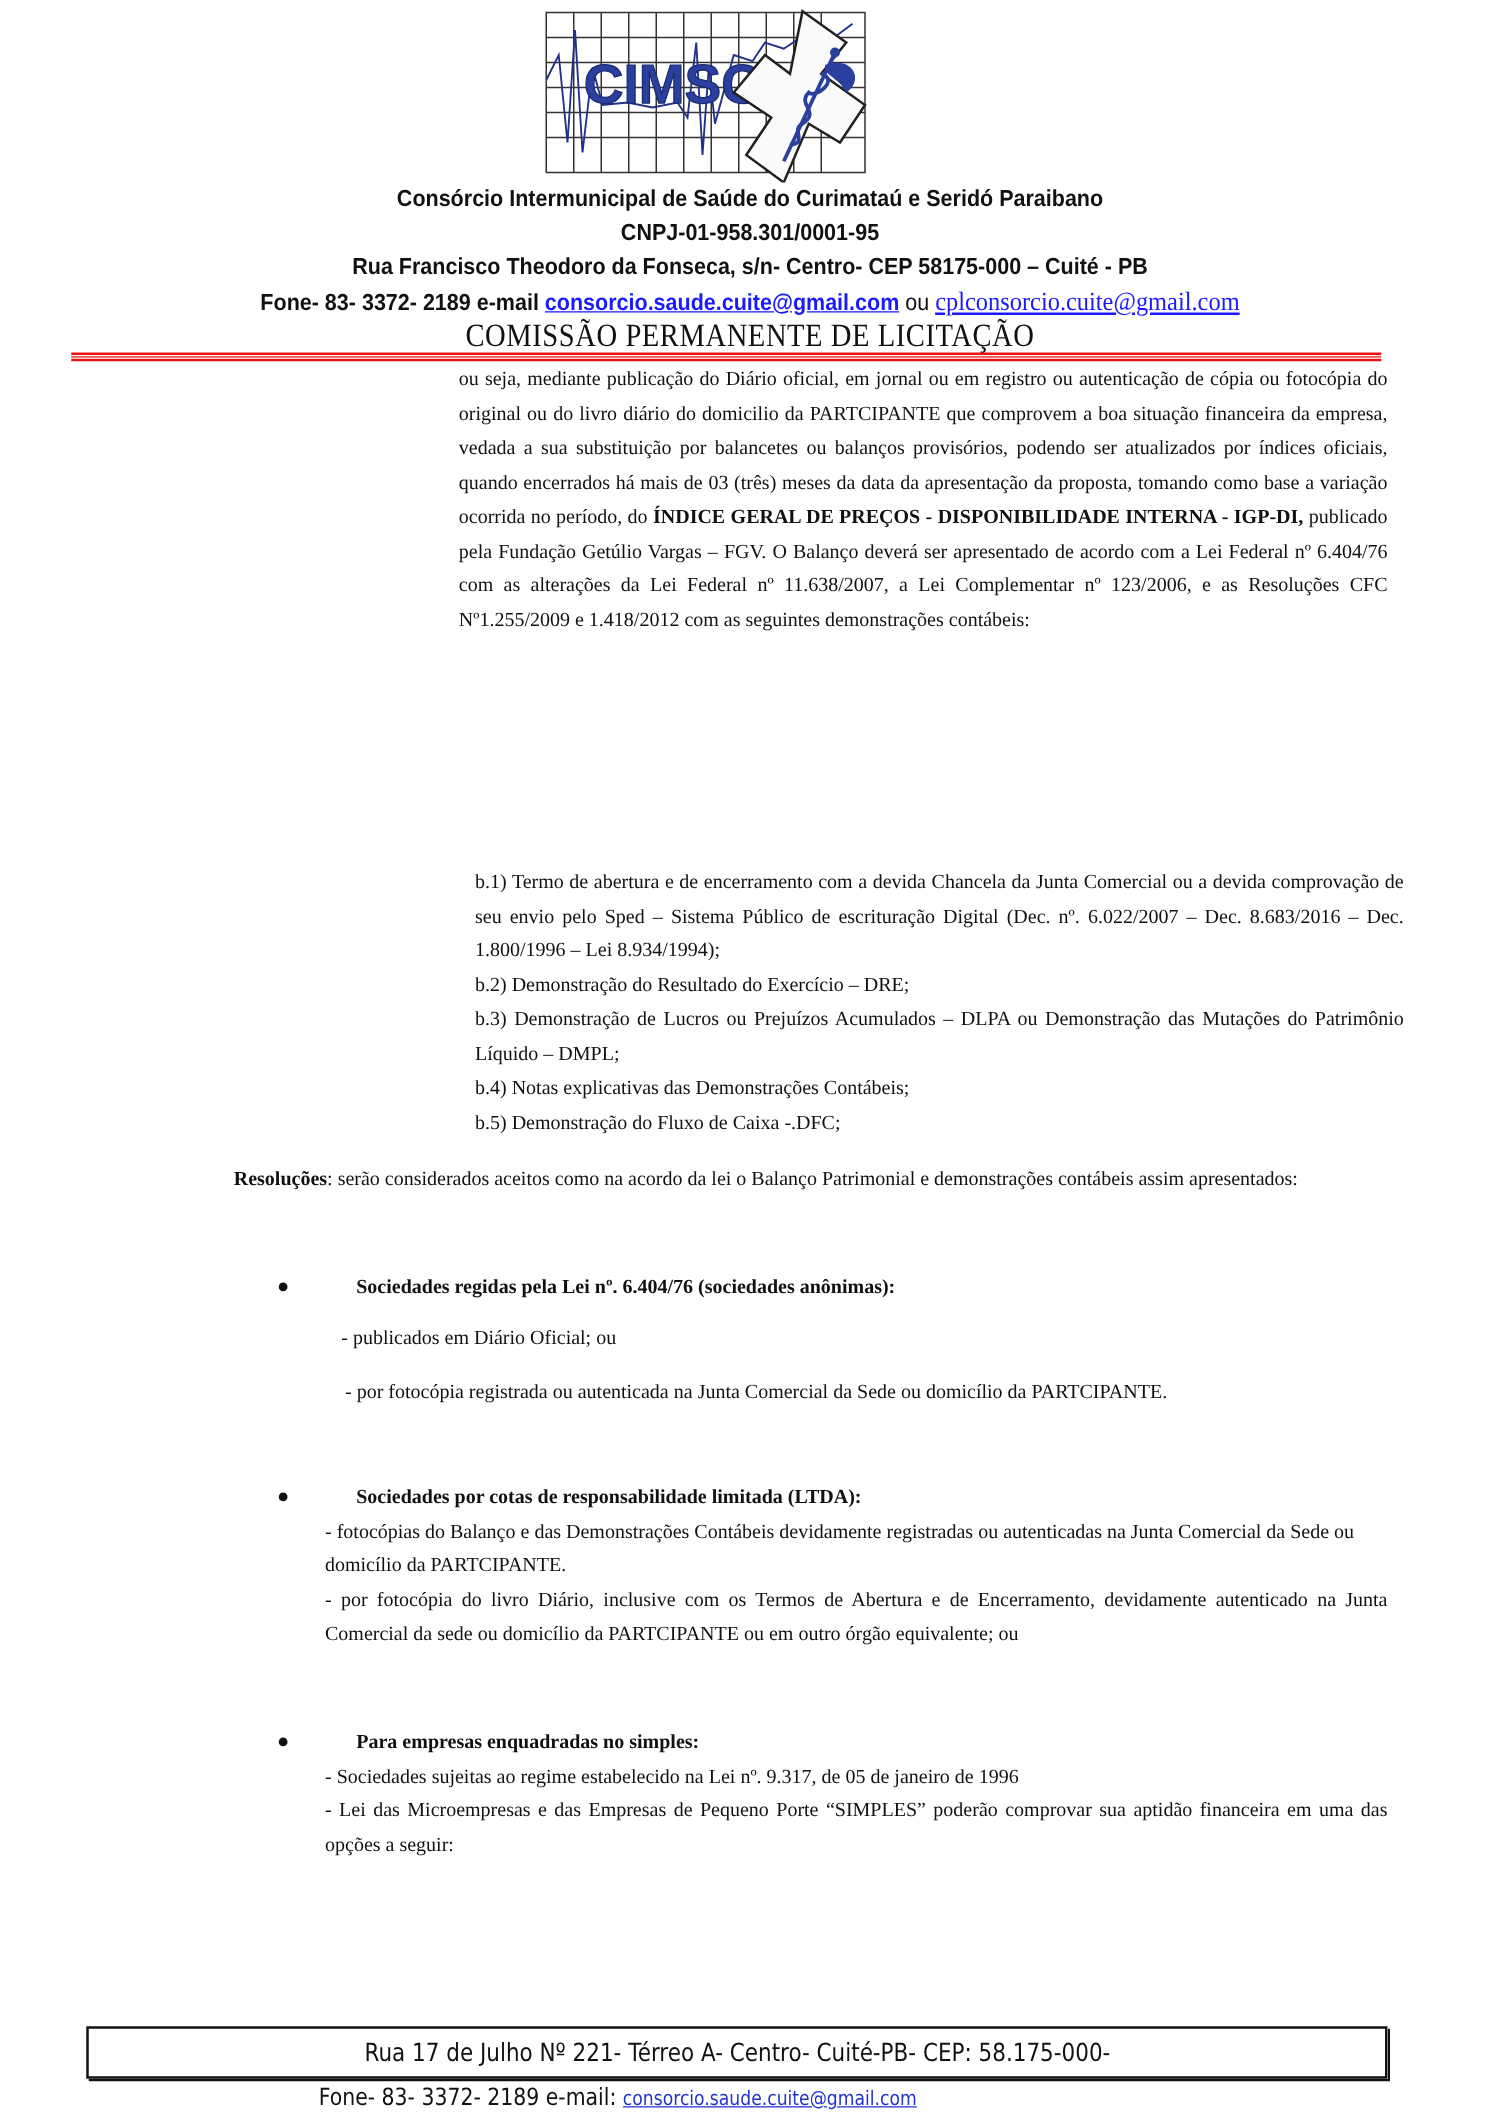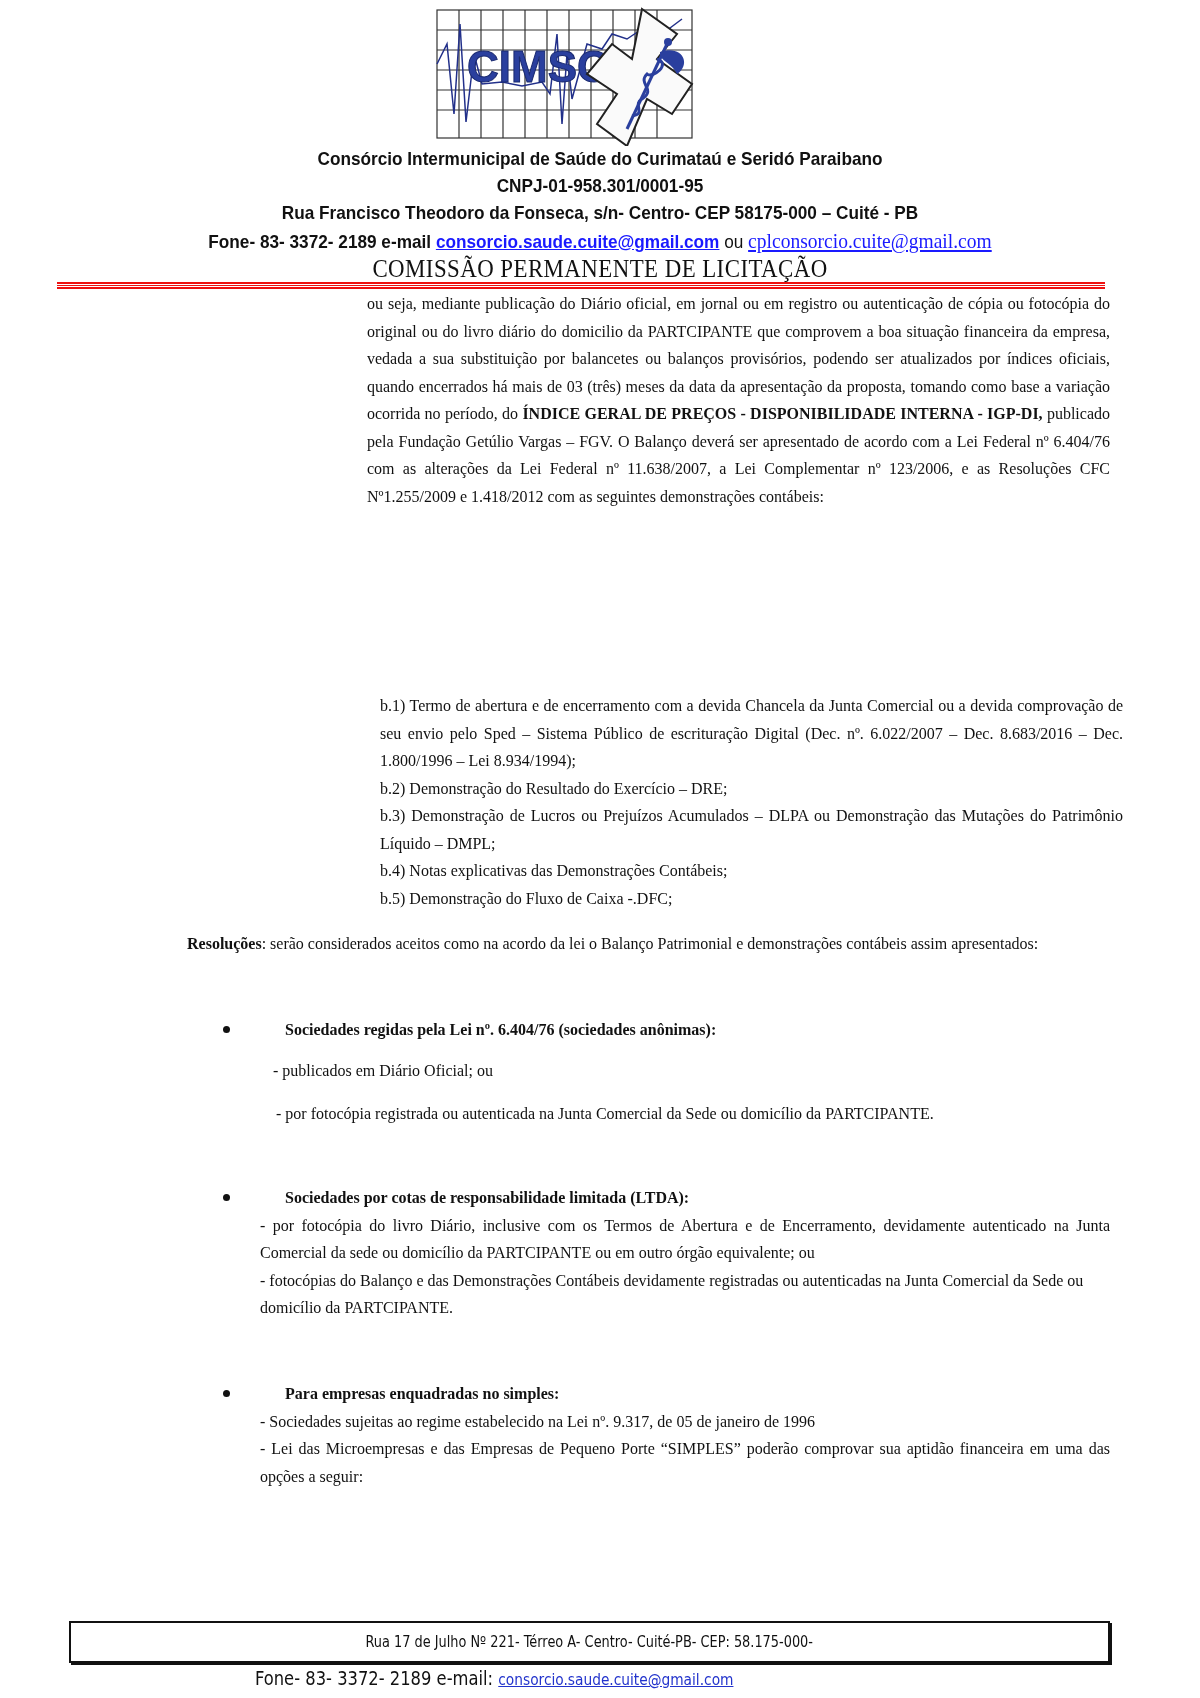--- a/index.html
+++ b/index.html
@@ -27,21 +27,21 @@
   .main2 { left: 380px; top: 649px; width: 743px; margin-top: 43px; }
   .obs { left: 187px; top: 930px; width: 923px; }
   .bul { position: absolute; left: 187px; width: 923px; }
   .bul .dot { position: absolute; left: 36px; top: 10px; width: 7px; height: 7px; border-radius: 50%; background: #111; }
   .bul .title { position: absolute; left: 98px; top: 0; font-weight: bold; white-space: nowrap; }
   .bul .lines { position: absolute; left: 73px; top: 27.5px; width: 850px; }
   .b1 { top: 1016px; }
   .b2 { top: 1184px; }
   .b3 { top: 1380px; }
   .ftbox { position: absolute; left: 69px; top: 1621px; width: 1037px; height: 38px; border: 2px solid #111; box-shadow: 2px 2px 0 #111;
-           font-family: "DejaVu Sans", sans-serif; font-size: 15px; text-align: center; line-height: 38px; color: #111;
+           font-family: "DejaVu Sans", sans-serif; font-size: 20px; text-align: center; line-height: 38px; color: #111;
            transform-origin: center; }
   .ftbox span { display: inline-block; transform: scaleX(0.86); }
   .ft2 { position: absolute; left: 0; top: 1667px; width: 988px; text-align: center;
          font-family: "DejaVu Sans", sans-serif; font-size: 19px; color: #111; }
   .ft2 .inner { display: inline-block; transform: scaleX(0.86); }
   .ft2 a { font-size: 16px; color: #2233cc; text-decoration: underline; }
 </style>
 </head>
 <body>
 
@@ -117,22 +117,22 @@
   <div class="lines">
     <p style="margin:13px">- publicados em Diário Oficial; ou</p>
     <p style="margin:16px">- por fotocópia registrada ou autenticada na Junta Comercial da Sede ou domicílio da PARTCIPANTE.</p>
   </div>
 </div>
 
 <div class="bul txt b2">
   <span class="dot"></span>
   <div class="title">Sociedades por cotas de responsabilidade limitada (LTDA):</div>
   <div class="lines" style="text-align:justify">
+    <p style="margin:0;text-align:left">- fotocópias do Balanço e das Demonstrações Contábeis devidamente registradas ou autenticadas na Junta Comercial da Sede ou domicílio da PARTCIPANTE.</p>
     <p style="margin:0">- por fotocópia do livro Diário, inclusive com os Termos de Abertura e de Encerramento, devidamente autenticado na Junta Comercial da sede ou domicílio da PARTCIPANTE ou em outro órgão equivalente; ou</p>
-    <p style="margin:0;text-align:left">- fotocópias do Balanço e das Demonstrações Contábeis devidamente registradas ou autenticadas na Junta Comercial da Sede ou domicílio da PARTCIPANTE.</p>
   </div>
 </div>
 
 <div class="bul txt b3">
   <span class="dot"></span>
   <div class="title">Para empresas enquadradas no simples:</div>
   <div class="lines" style="text-align:justify">
     <p style="margin:0;white-space:nowrap">- Sociedades sujeitas ao regime estabelecido na Lei nº. 9.317, de 05 de janeiro de 1996</p>
     <p style="margin:0">- Lei das Microempresas e das Empresas de Pequeno Porte “SIMPLES” poderão comprovar sua aptidão financeira em uma das opções a seguir:</p>
   </div>

